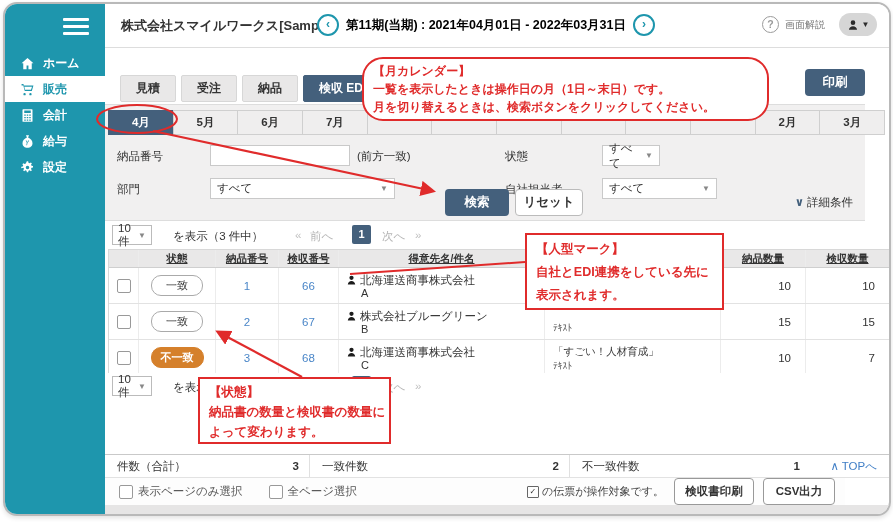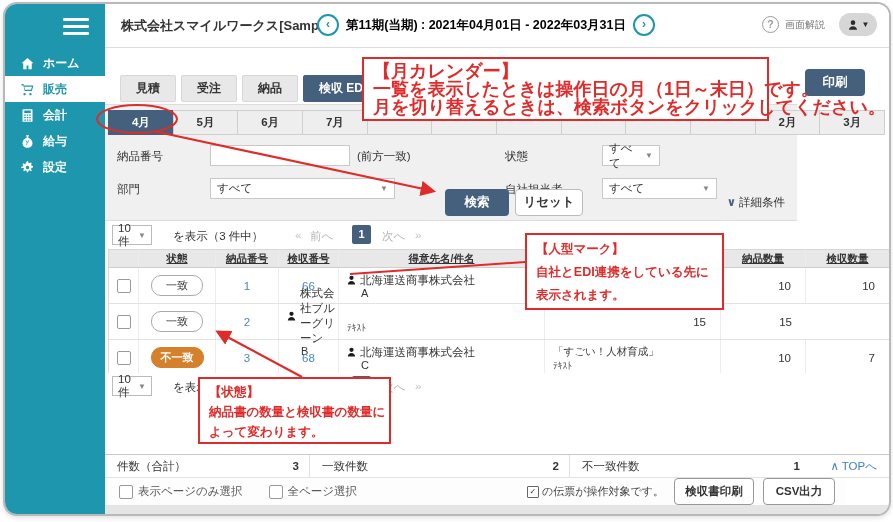--- a/index.html
+++ b/index.html
@@ -29,21 +29,21 @@
   
   .breadcrumb{position:absolute;left:100px;top:43px;width:784px;height:26px;font-size:11.5px;color:#9a9a9a;padding:7px 0 0 10px;box-sizing:border-box;background:#fff;margin-top:47px;}
   .breadcrumb a{color:#666;text-decoration:underline;cursor:pointer;}
   .crumb-sep{margin:0 4px;color:#aaa;}
   .toolbar{position:absolute;left:100px;top:69px;width:784px;height:31px;background:#fff;}
   .tabs{position:absolute;left:15px;top:2px;display:flex;gap:5px;}
   .tab{height:25px;padding:0 15px;background:#E9E8E8;border:1px solid #d7d7d7;border-radius:2px;font-size:12px;font-weight:bold;color:#333;display:flex;align-items:center;cursor:pointer;white-space:nowrap;}
   .tab.active{background:#44607C;border-color:#44607C;color:#fff;}
   .print-btn{position:absolute;right:24px;top:-4px;width:60px;height:27px;background:#44607C;color:#fff;border:none;border-radius:4px;font-size:12.5px;font-weight:bold;cursor:pointer;font-family:inherit;}
   
-  .gray-panel{position:absolute;left:100px;top:100px;width:692px;height:117px;background:#F1F0F0;border-top:1px solid #ddd;border-bottom:1px solid #ddd;box-sizing:border-box;}
+  .gray-panel{position:absolute;left:100px;top:100px;width:760px;height:117px;background:#F1F0F0;border-top:1px solid #ddd;border-bottom:1px solid #ddd;box-sizing:border-box;}
   .months{position:absolute;left:4px;top:5px;width:776px;height:25px;display:flex;}
   .month{flex:1;margin-left:-1px;border:1px solid #cfcfcf;background:#EFEEEE;display:flex;align-items:center;justify-content:center;font-size:11.5px;font-weight:bold;color:#333;cursor:pointer;}
   .month.active{background:#44607C;border-color:#44607C;color:#fff;}
   .f-label{position:absolute;font-size:11.5px;color:#333;}
   .f-input{position:absolute;height:21px;background:#fff;border:1px solid #c9c9c9;box-sizing:border-box;font-size:11.5px;padding:0 5px;font-family:inherit;}
   .f-select{position:absolute;height:21px;background:#fff;border:1px solid #c9c9c9;box-sizing:border-box;font-size:11.5px;display:flex;align-items:center;justify-content:space-between;padding:0 6px;cursor:pointer;}
   .sel-caret{font-size:8px;color:#888;margin-left:6px;}
   .btn-search{position:absolute;left:340px;top:84px;width:64px;height:27px;background:#44607C;color:#fff;border:none;border-radius:4px;font-size:12.5px;font-weight:bold;cursor:pointer;font-family:inherit;}
   .btn-reset{position:absolute;left:410px;top:84px;width:68px;height:27px;background:#fff;color:#333;border:1px solid #bbb;border-radius:4px;font-size:12.5px;font-weight:bold;cursor:pointer;font-family:inherit;}
   .detail-toggle{position:absolute;right:12px;top:90px;font-size:11.5px;color:#333;cursor:pointer;}
@@ -91,21 +91,21 @@
   .foot-check:first-child{margin-left:14px;}
   .check-note{margin-left:auto;display:flex;align-items:center;gap:3px;color:#444;font-size:11px;margin-right:10px;}
   .mini-check{width:10px;height:10px;border:1px solid #666;border-radius:1px;font-size:8px;line-height:9px;text-align:center;color:#333;}
   .foot-btn{height:27px;background:#fff;border:1px solid #999;border-radius:4px;font-size:11.5px;font-weight:bold;color:#333;cursor:pointer;margin-right:9px;font-family:inherit;}
   .btn-slip{width:80px;}
   .btn-csv{width:72px;margin-right:10px;}
   .bottom-strip{position:absolute;left:100px;top:501px;width:784px;height:9px;background:#E6E5E5;}
   
   .ann{position:absolute;background:#fff;border:2px solid #E02B2B;color:#E02B2B;font-weight:bold;z-index:45;box-sizing:border-box;padding:3px 9px;}
   .ann div{line-height:18px;white-space:nowrap;}
-  #ann1{left:362px;top:57px;width:407px;height:64px;font-size:18px;}
+  #ann1{left:362px;top:57px;width:407px;height:64px;font-size:12px;border-radius:21px;}
   #ann2{left:525px;top:233px;width:199px;height:77px;font-size:12.5px;}
   #ann2 div{line-height:23px;}
   #ann3{left:198px;top:377px;width:193px;height:67px;font-size:12.5px;}
   #ann3 div{line-height:20px;}
   .overlay-svg{position:absolute;left:0;top:0;width:893px;height:522px;z-index:40;pointer-events:none;}
 </style>
 </head>
 <body>
 
 <div class="card">
@@ -288,20 +288,23 @@
       </div>
       <div class="t-row">
         <div class="t-cell">
             <span class="cb"></span>
           </div>
         <div class="t-cell">
             <span class="badge-match">一致</span>
           </div>
         <div class="t-cell">
             <span class="num-link">2</span>
+          </div>
+        <div class="t-cell">
+            <span class="num-link">67</span>
           </div>
         <div class="t-cell cust-cell">
           <span class="cust-line">
               <svg viewBox="0 0 16 16">
                 <path d="M8 8a3.1 3.1 0 1 0 0-6.2A3.1 3.1 0 0 0 8 8zm-5.4 6.4c.4-3.1 2.5-4.9 5.4-4.9s5 1.8 5.4 4.9z"></path>
               </svg>
               <span>株式会社ブルーグリーン</span>
             </span>
           <span class="cust-sub">B</span>
         </div>

